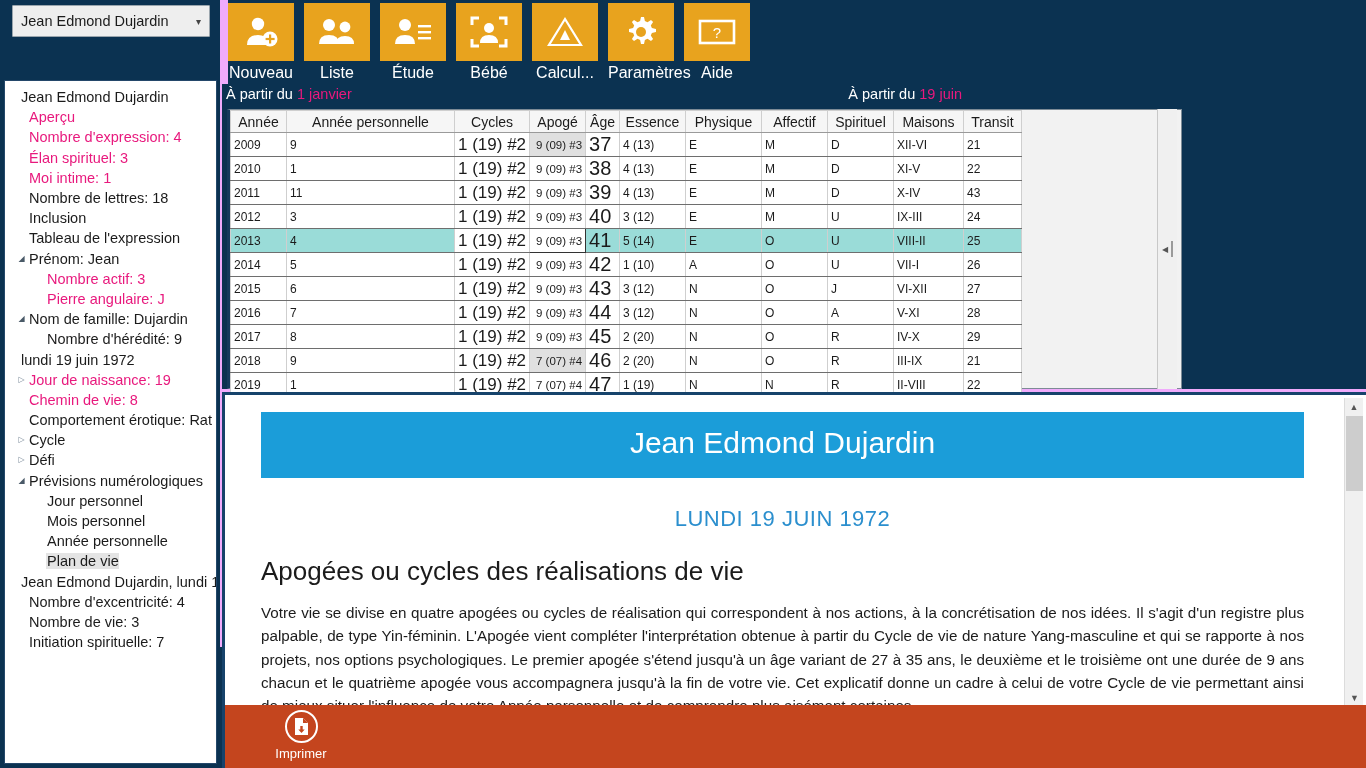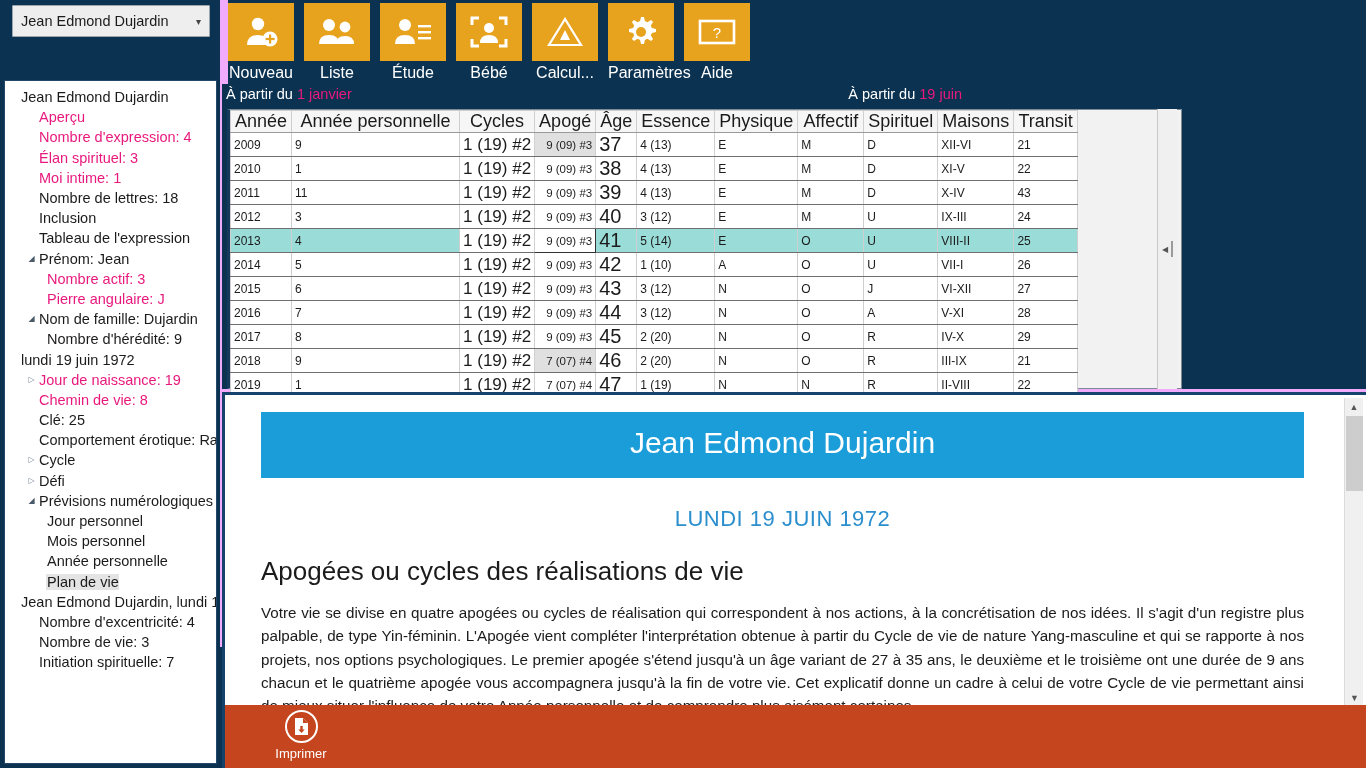--- a/index.html
+++ b/index.html
@@ -56,21 +56,21 @@
   }
   .tnode .arrow {
     width: 13px; flex: none; text-align: center;
     font-size: 8px; color: #7a8a99; line-height: 1;
   }
   .tnode .arrow.open { color: #4a5a68; }
   .tnode .lbl { padding-left: 1px; }
   .tnode.sel .lbl { background: #e4e4e4; }
   .pink .lbl { color: #e8197d; }
   .lv0 { padding-left: 2px; }
-  .lv1 { padding-left: 20px; }
+  .lv1 { padding-left: 10px; }
   .lv2 { padding-left: 28px; }
 
   
   #toolbar {
     position: absolute; left: 228px; top: 0;
     height: 84px; width: 1138px;
     background: #0b3251;
   }
   .tbtn {
     position: absolute; top: 3px;
@@ -118,21 +118,21 @@
     border-collapse: collapse;
     table-layout: fixed;
     background: #ffffff;
     font-size: 12px;
   }
   table.grid th {
     background: #f6f6f6;
     border: 1px solid #cfcfcf;
     border-bottom: 1px solid #9a9a9a;
     font-weight: normal;
-    font-size: 18px;
+    font-size: 14px;
     color: #1b1b1b;
     text-align: center;
     height: 22px;
     padding: 0 4px;
     white-space: nowrap;
   }
   table.grid td {
     border: 1px solid #cfcfcf;
     border-top: 1px solid #6e6e6e;
     border-bottom: 1px solid #6e6e6e;
@@ -319,24 +319,20 @@
             <span class="arrow"></span>
             <span class="lbl">lundi 19 juin 1972</span>
           </div>
           <div class="tnode lv1 pink">
             <span class="arrow">▷</span>
             <span class="lbl">Jour de naissance: 19</span>
           </div>
           <div class="tnode lv1 pink">
             <span class="arrow"></span>
             <span class="lbl">Chemin de vie: 8</span>
-          </div>
-          <div class="tnode lv1">
-            <span class="arrow"></span>
-            <span class="lbl">Clé: 25</span>
           </div>
           <div class="tnode lv1">
             <span class="arrow"></span>
             <span class="lbl">Comportement érotique: Rat</span>
           </div>
           <div class="tnode lv1">
             <span class="arrow">▷</span>
             <span class="lbl">Cycle</span>
           </div>
           <div class="tnode lv1">

